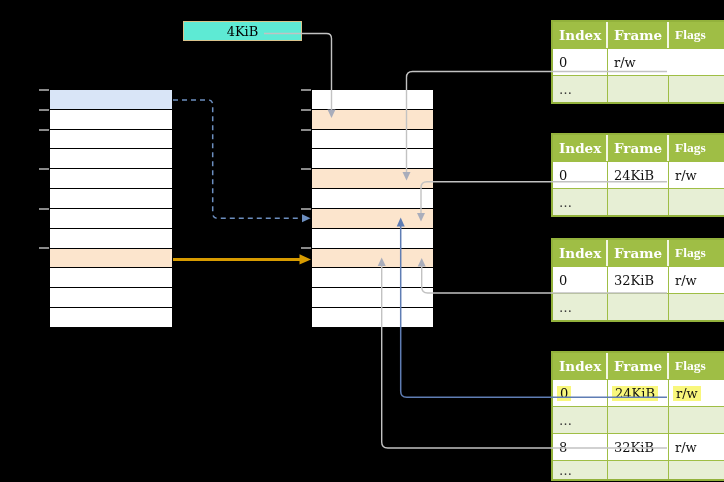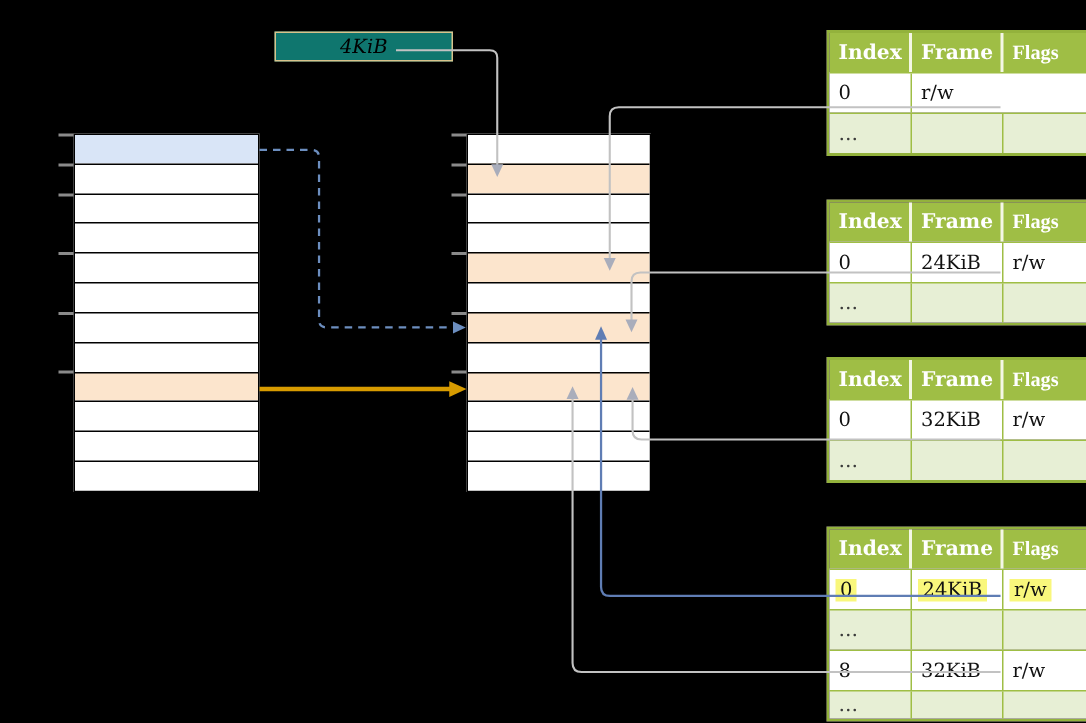--- a/index.html
+++ b/index.html
@@ -11,26 +11,25 @@
     background: #000;
     overflow: hidden;
     font-family: "DejaVu Serif", serif;
   }
 
   
   .size-label {
     position: absolute;
     left: 183px; top: 21px;
     width: 119px; height: 20px;
-    background: #0f766e;
+    background: #5eead4;
     border: 1px solid #D9C38C;
     display: flex; align-items: center; justify-content: center;
     font-size: 13px; color: #000;
     z-index: 1;
-    font-style: italic;
   }
 
   
   .mem-table {
     position: absolute;
     border: 1px solid #000;
     background: #fff;
     display: flex;
     flex-direction: column;
     z-index: 1;

